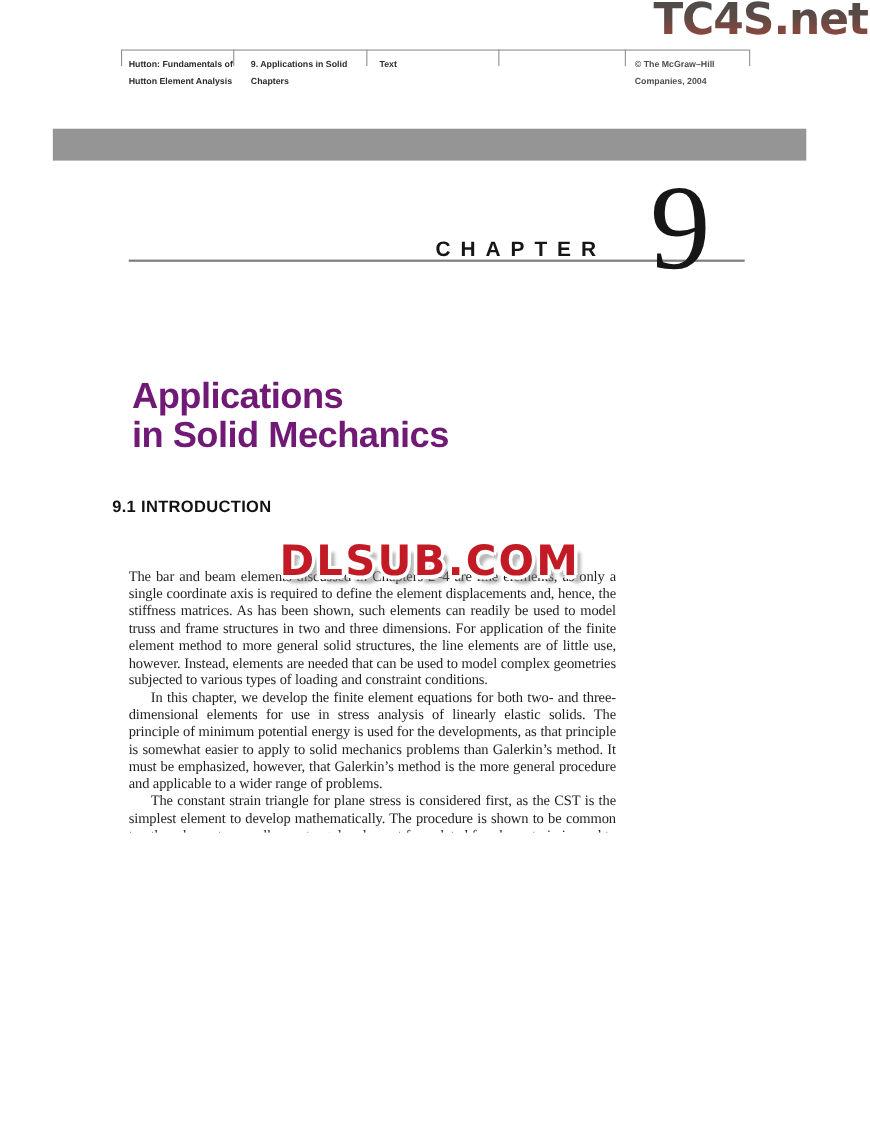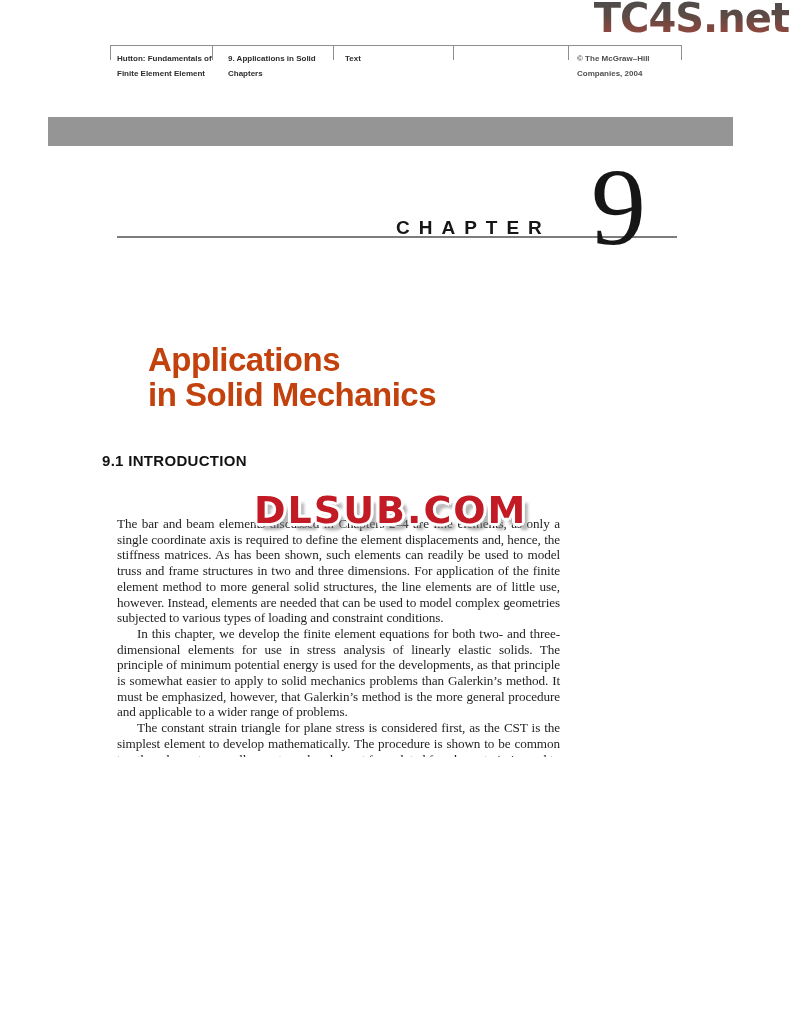--- a/index.html
+++ b/index.html
@@ -29,21 +29,21 @@
   
   .chapter-label{position:absolute;left:396px;top:220px;
                  font:bold 19px/16px "Liberation Sans",sans-serif;
                  letter-spacing:9px;color:#161616;}
   .chapter-rule{position:absolute;left:117px;top:236px;width:560px;height:2px;background:#7d7d7d;}
   .chapter-number{position:absolute;left:591px;top:152px;
                   font:normal 110px/110px "Liberation Serif",serif;color:#161616;}
 
   
   .title{position:absolute;left:120px;top:342px;
-         font:bold 33px/35px "Liberation Sans",sans-serif;letter-spacing:-0.5px;color:#c2410c;margin-left:28px;}
+         font:bold 33px/35px "Liberation Sans",sans-serif;letter-spacing:-0.5px;color:#701a75;}
   .title span{display:block;}
   .section-heading{position:absolute;left:102px;top:452px;
                    font:bold 15px/18px "Liberation Sans",sans-serif;
                    letter-spacing:0.3px;color:#121212;}
 
   
   .body-text{position:absolute;left:117px;top:478px;width:443px;
              font:13.2px/15.7px "Liberation Serif",serif;letter-spacing:-0.1px;
              color:#1f1f1f;text-align:justify;margin-top:38px;}
   .body-text p{margin:0;}
@@ -80,21 +80,21 @@
     <div class="tick t1"></div>
     <div class="tick t2"></div>
     <div class="tick t3"></div>
     <div class="tick t4"></div>
     <div class="tick t5"></div>
     <div class="tick t6"></div>
   </div>
 
   <div class="hcol hc1">
     <span>Hutton: Fundamentals of</span>
-    <span>Finite Element Element</span>
+    <span>Hutton Element Analysis</span>
   </div>
   <div class="hcol hc2">
     <span>9. Applications in Solid</span>
     <span>Chapters</span>
   </div>
   <div class="hcol hc3">Text</div>
   <div class="hcol hc4">
     <span>© The McGraw–Hill</span>
     <span>Companies, 2004</span>
   </div>

